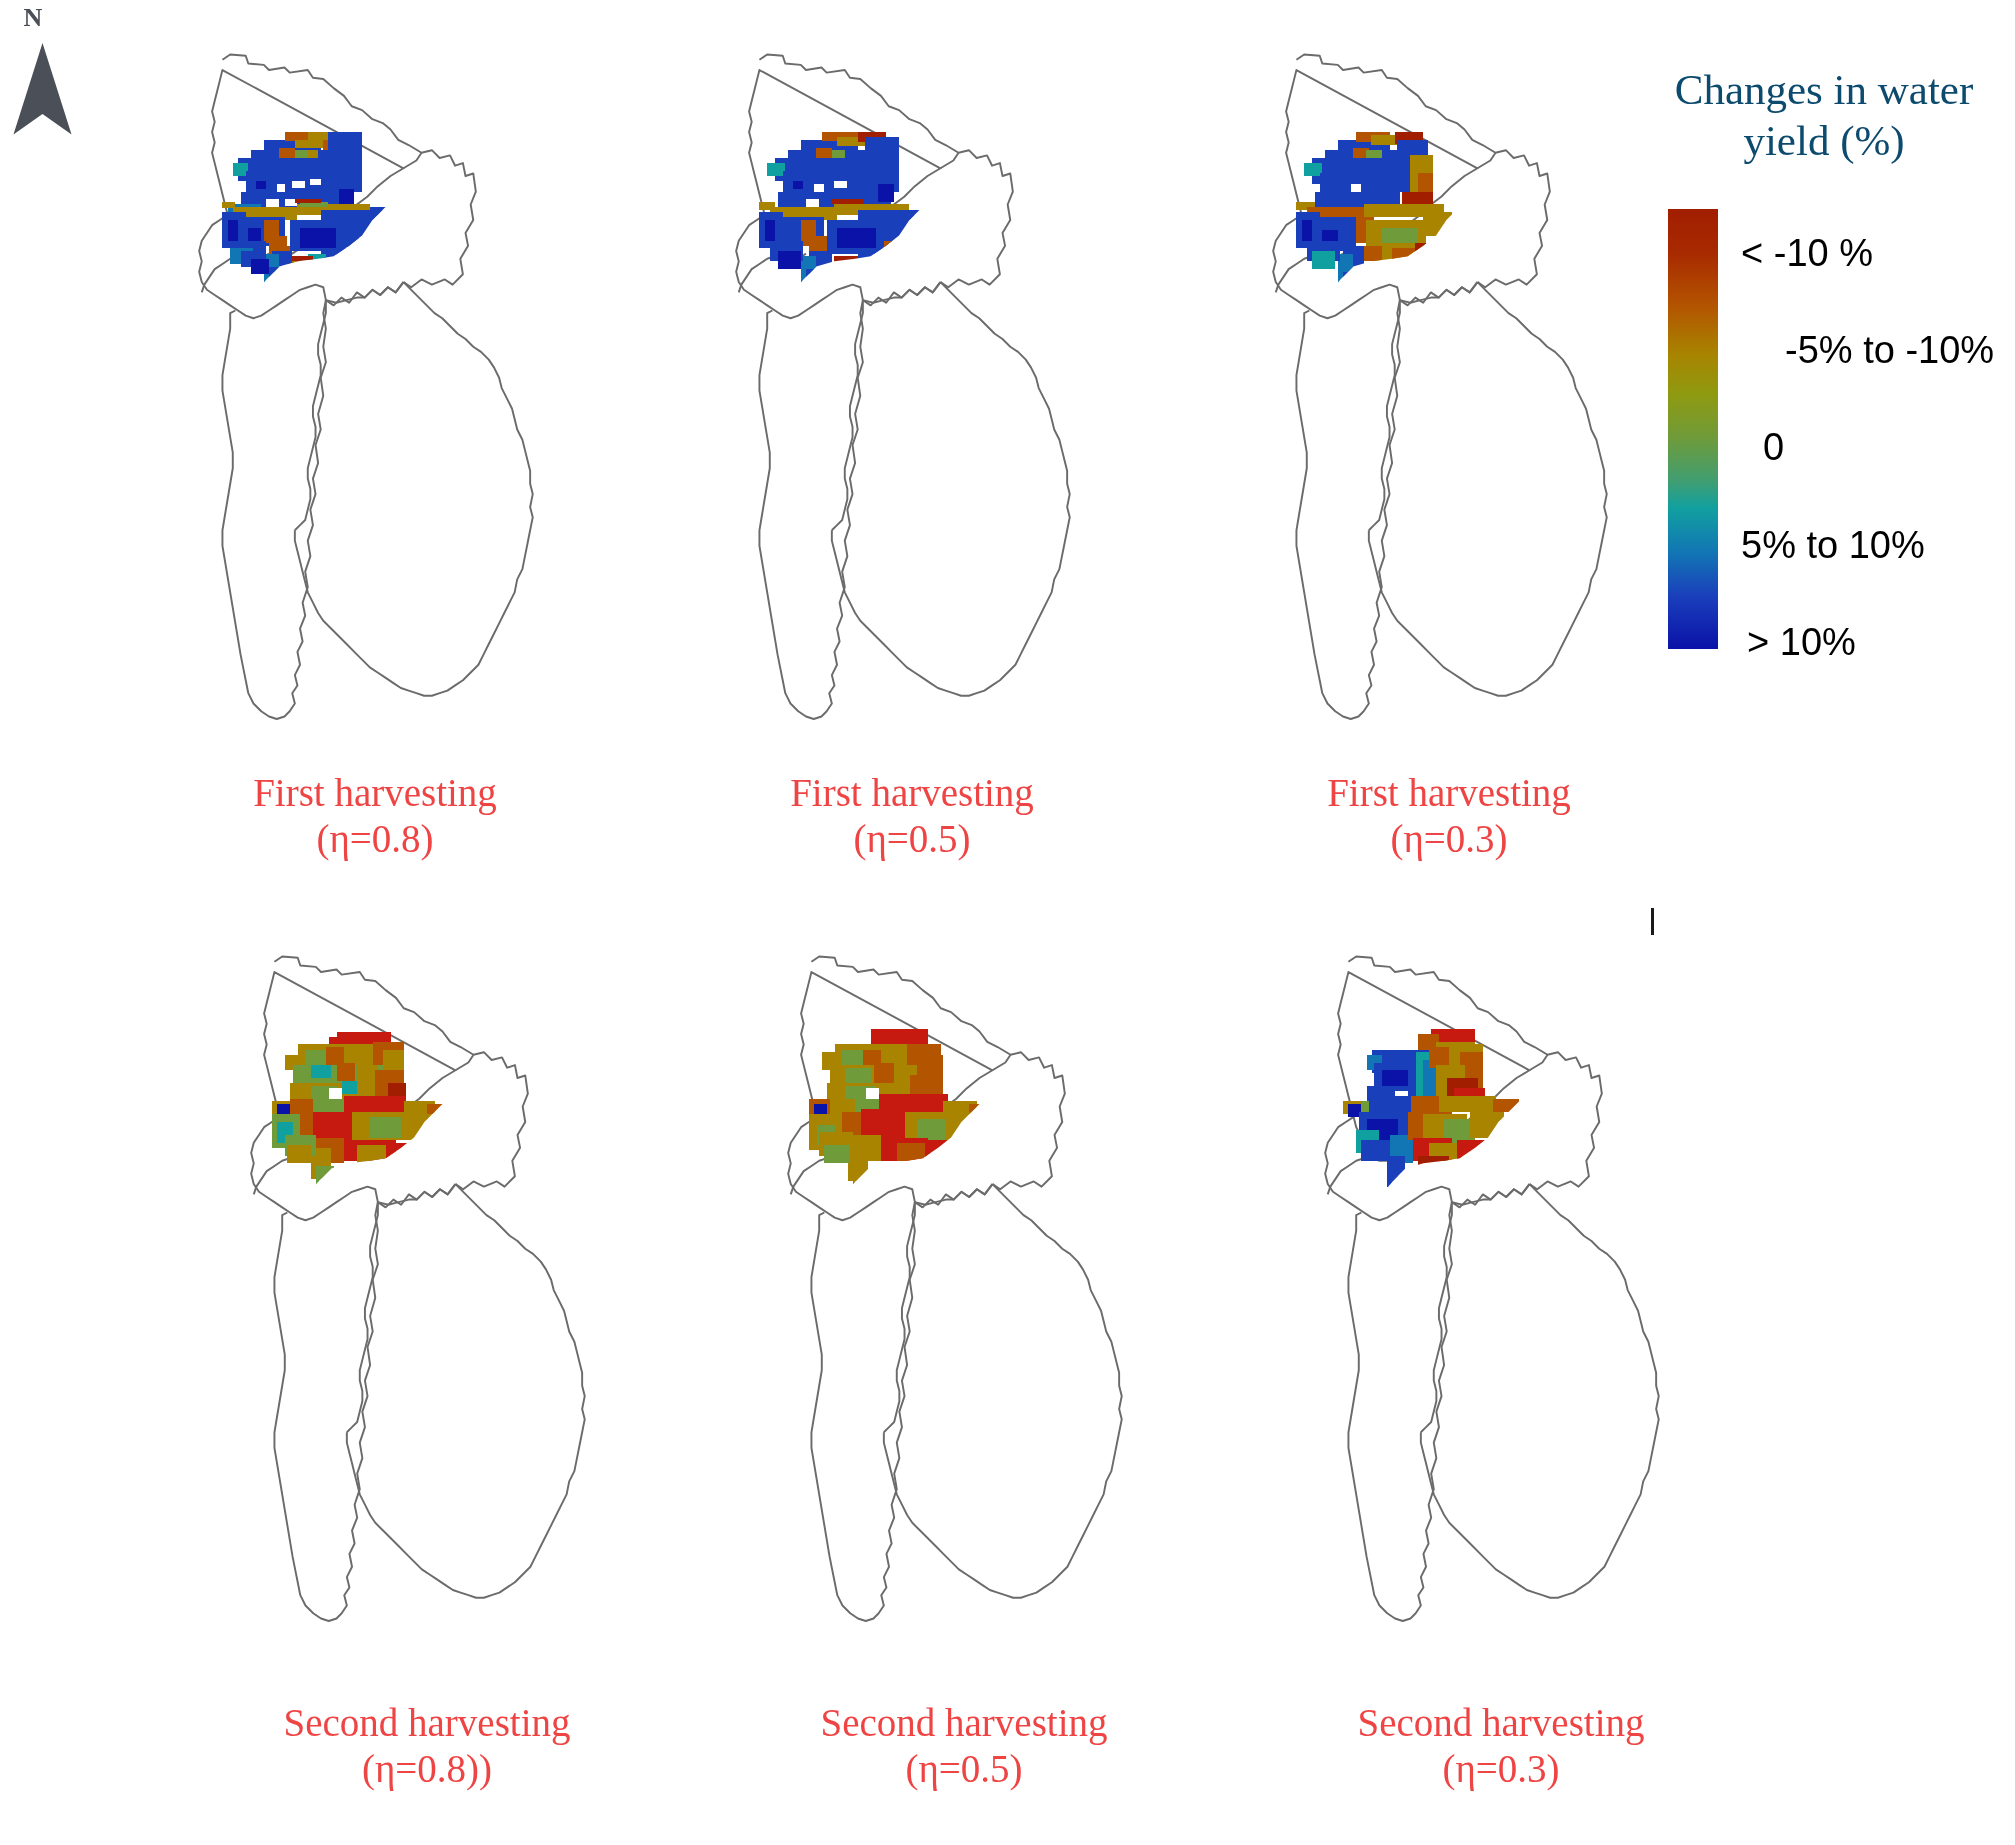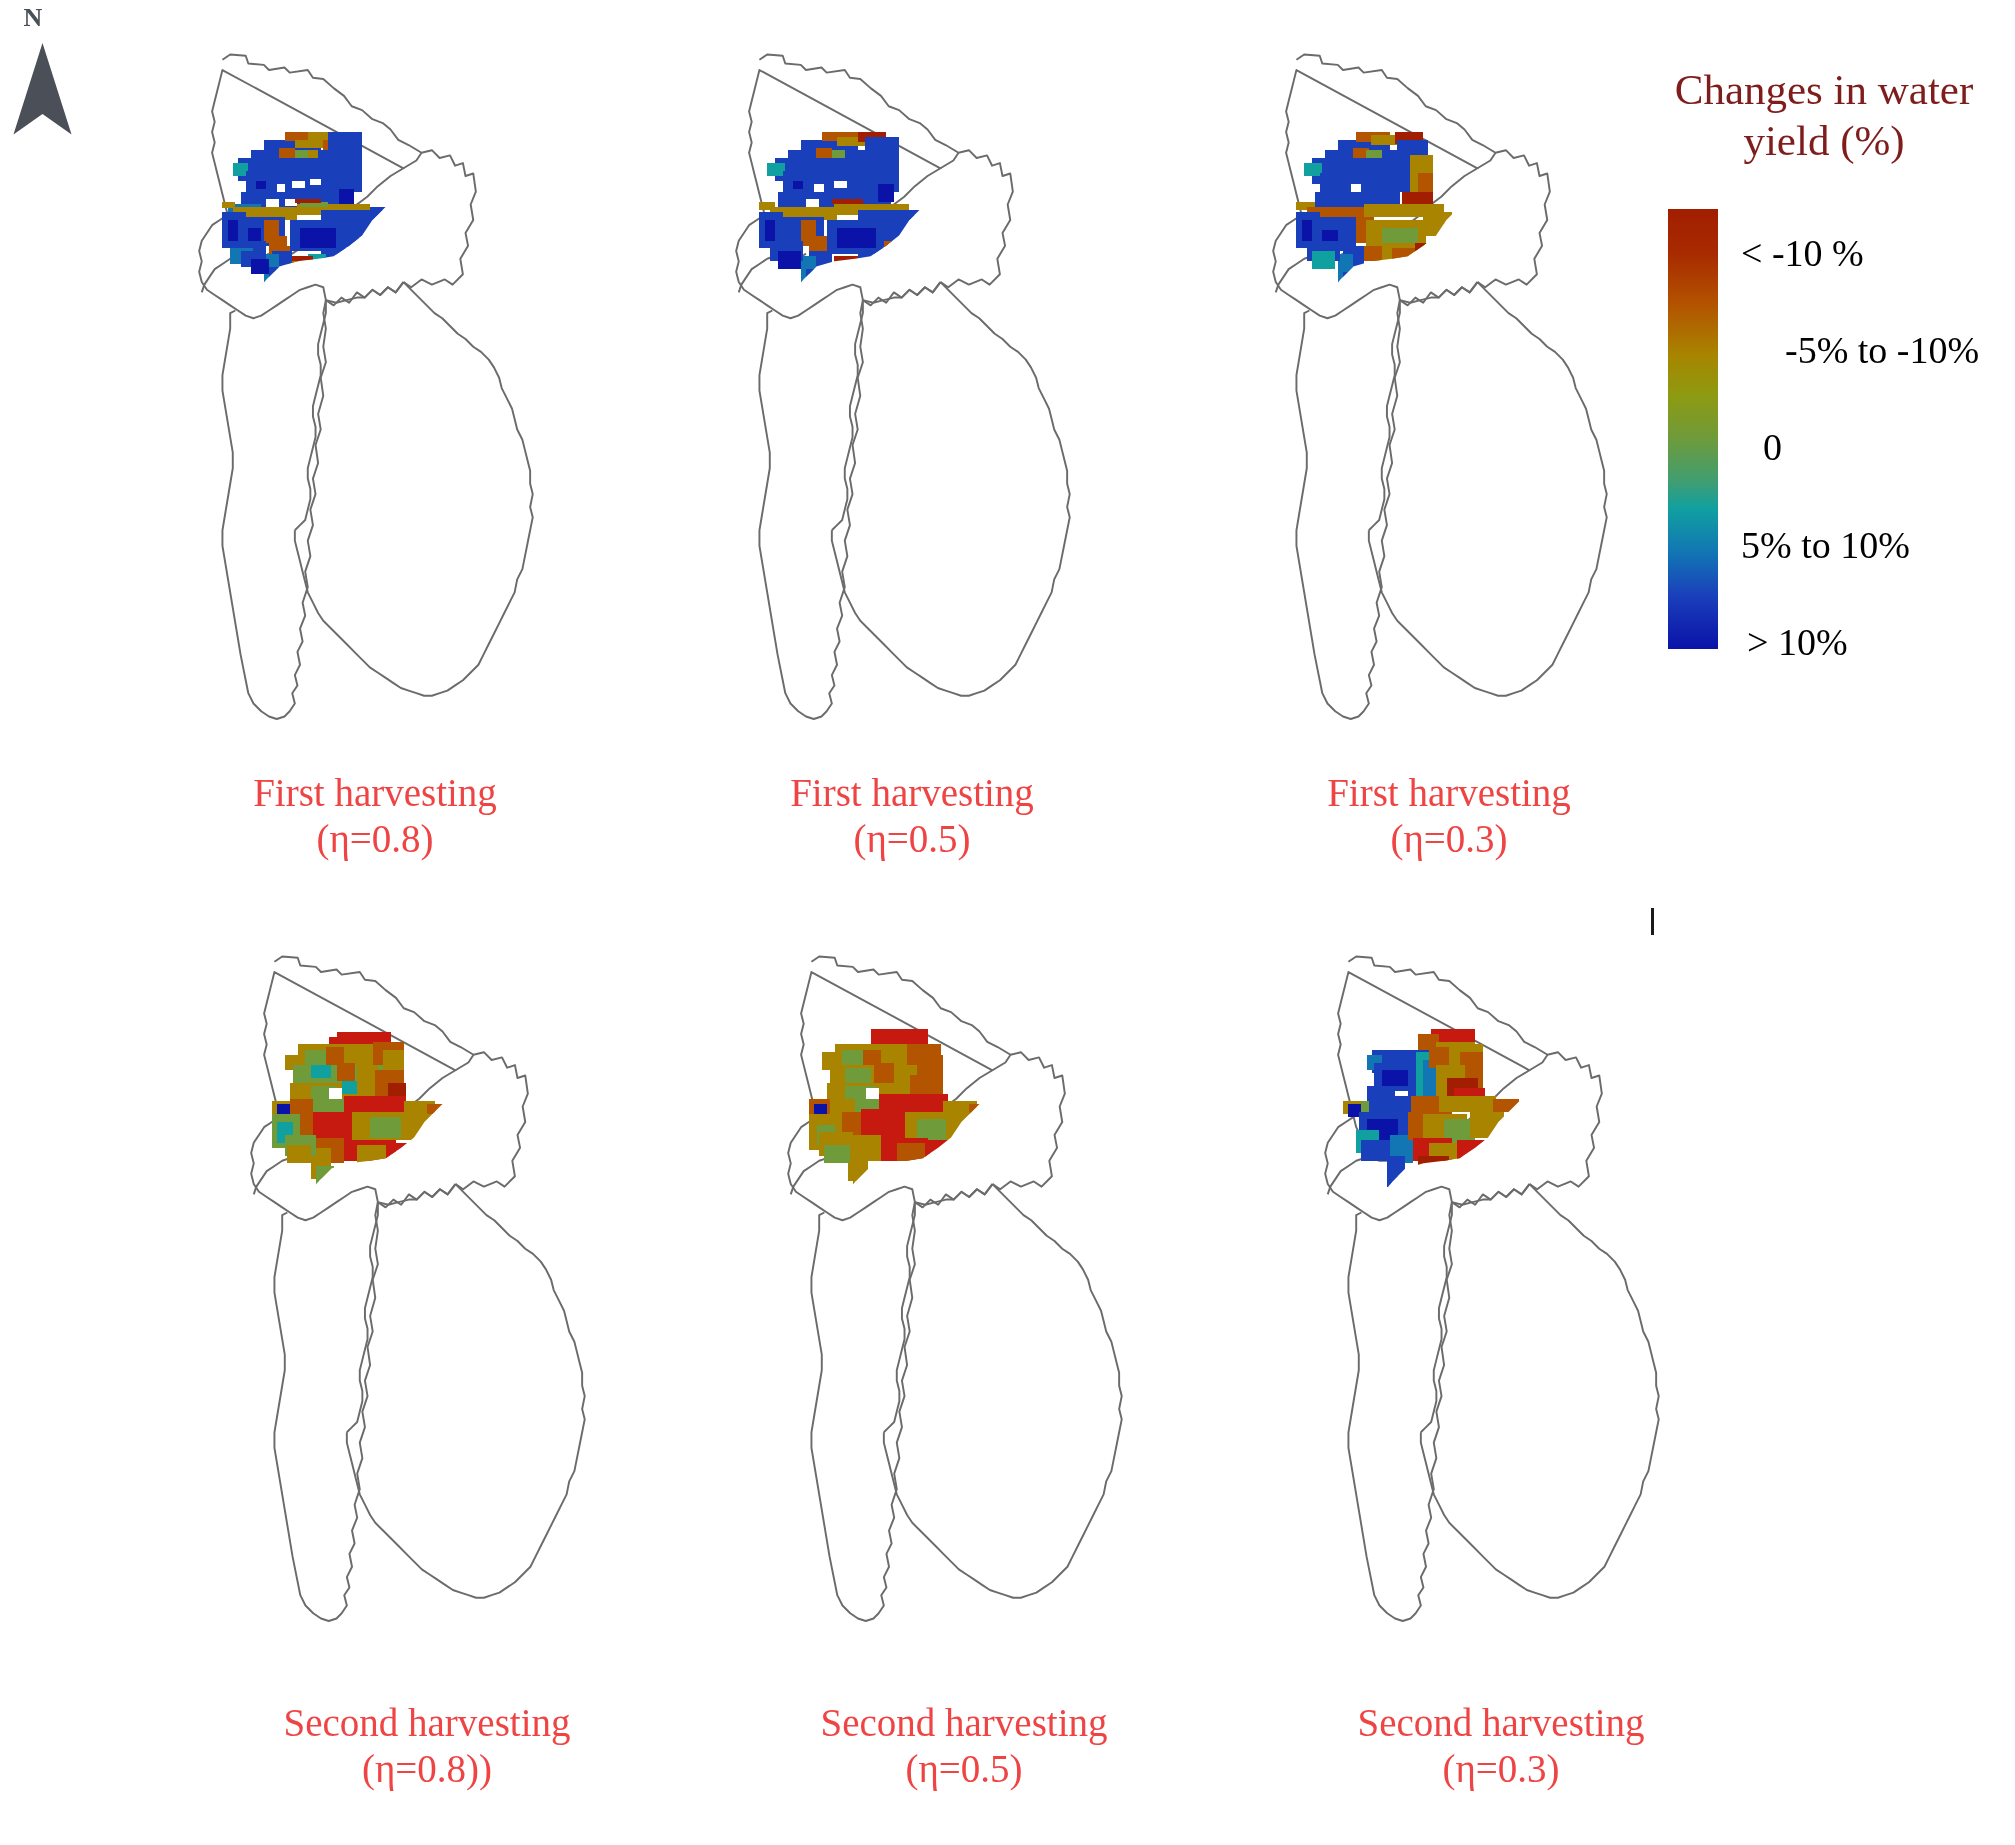--- a/index.html
+++ b/index.html
@@ -29,42 +29,42 @@
     font-size:39px;line-height:1.18;color:#ef4444;
     font-family:"Liberation Serif","DejaVu Serif",serif;
     white-space:pre-line;
   }
 
   
   .legend{position:absolute;left:1643px;top:65px;width:362px;height:621px;}
   .legend-title{
     position:absolute;left:0px;top:0px;width:362px;
     text-align:center;font-size:43px;line-height:1.18;
-    font-family:"Liberation Serif","DejaVu Serif",serif;color:#7f1d1d;
+    font-family:"Liberation Serif","DejaVu Serif",serif;color:#0c4a6e;
     white-space:pre-line;
   }
   .legend-bar{
     position:absolute;left:24.6px;top:144px;width:50px;height:440px;
     background:linear-gradient(to bottom,
       #a11e00 0%,
       #a82a00 10%,
       #b35400 22%,
       #a88400 33%,
       #8f9a10 42%,
       #6f9b3a 52%,
       #3f9e72 62%,
       #11a0a0 68%,
       #1276b4 78%,
       #1a3fbb 88%,
       #0b12a8 100%);
   }
   .legend-labels{position:absolute;left:98px;top:144px;width:259px;height:453px;}
   .legend-label{
     position:absolute;left:0;font-size:38px;line-height:1;
-    font-family:Liberation Serif, serif;color:#000;
+    font-family:Liberation Sans, sans-serif;color:#000;
     white-space:nowrap;
   }
   .lg0{top:24.6px;}
   .lg1{top:122px;margin-left:44px;}
   .lg2{top:219px;left:22px;}
   .lg3{top:317px;}
   .lg4{top:414px;left:6px;}
 
   .stray-tick{
     position:absolute;left:1651px;top:908px;width:2.6px;height:27px;

